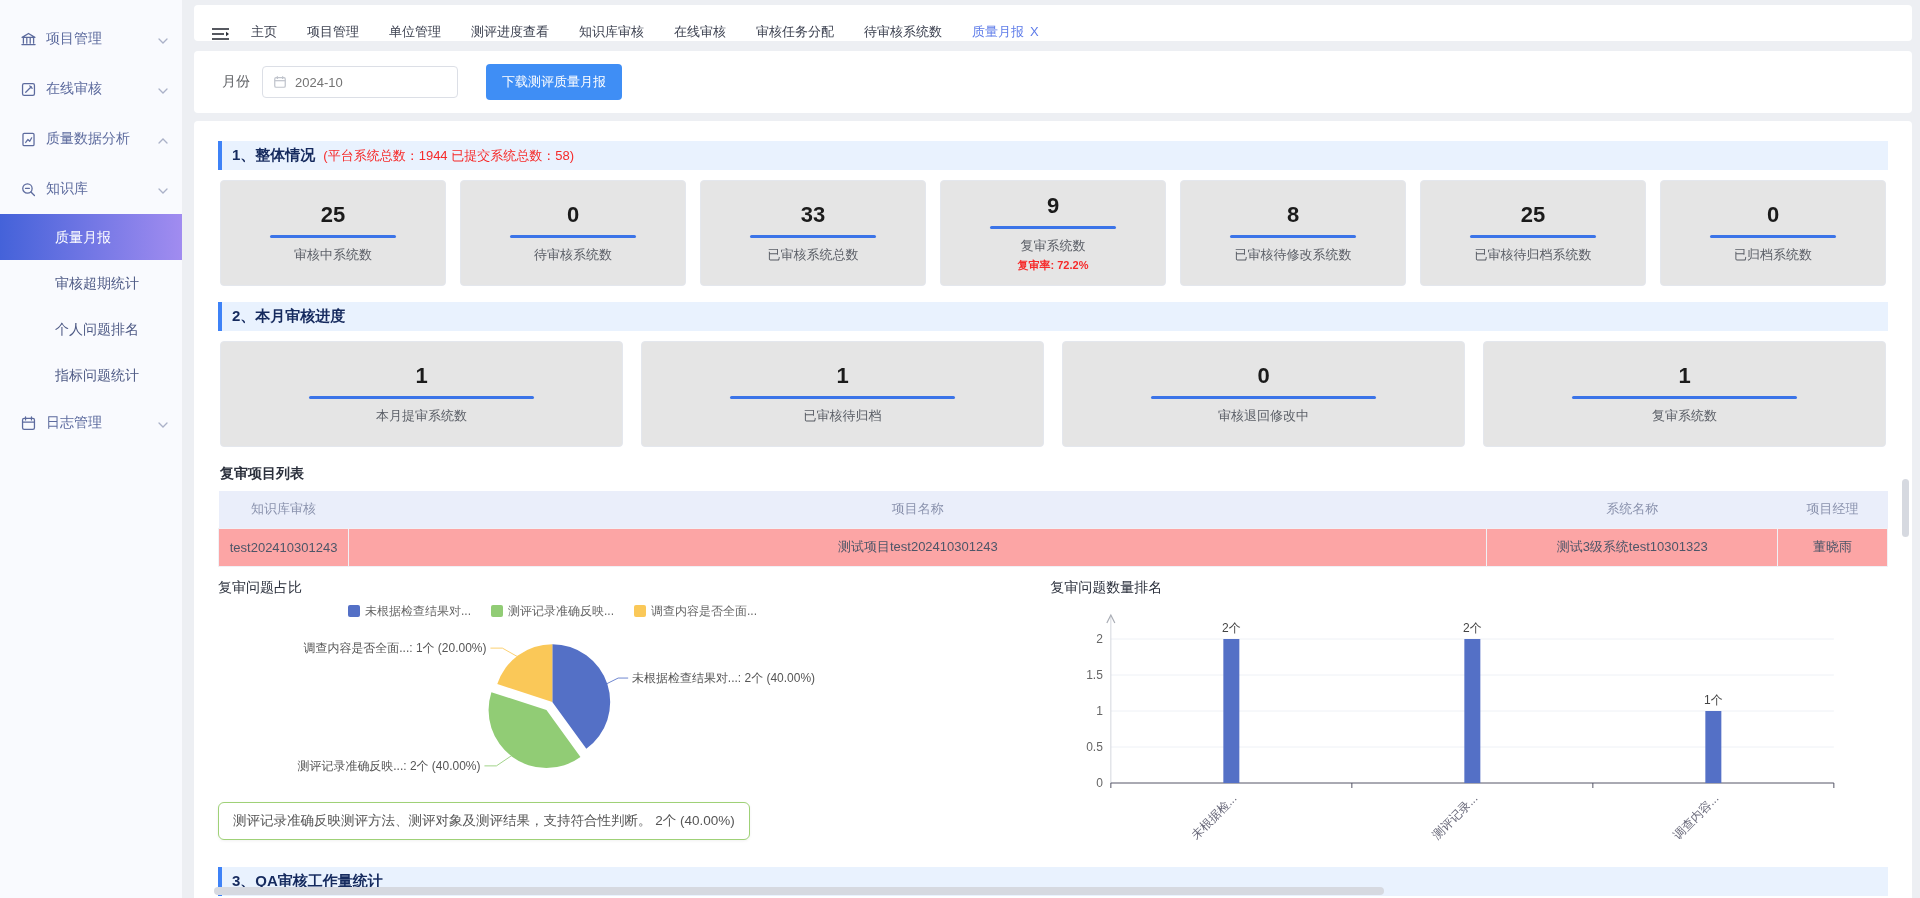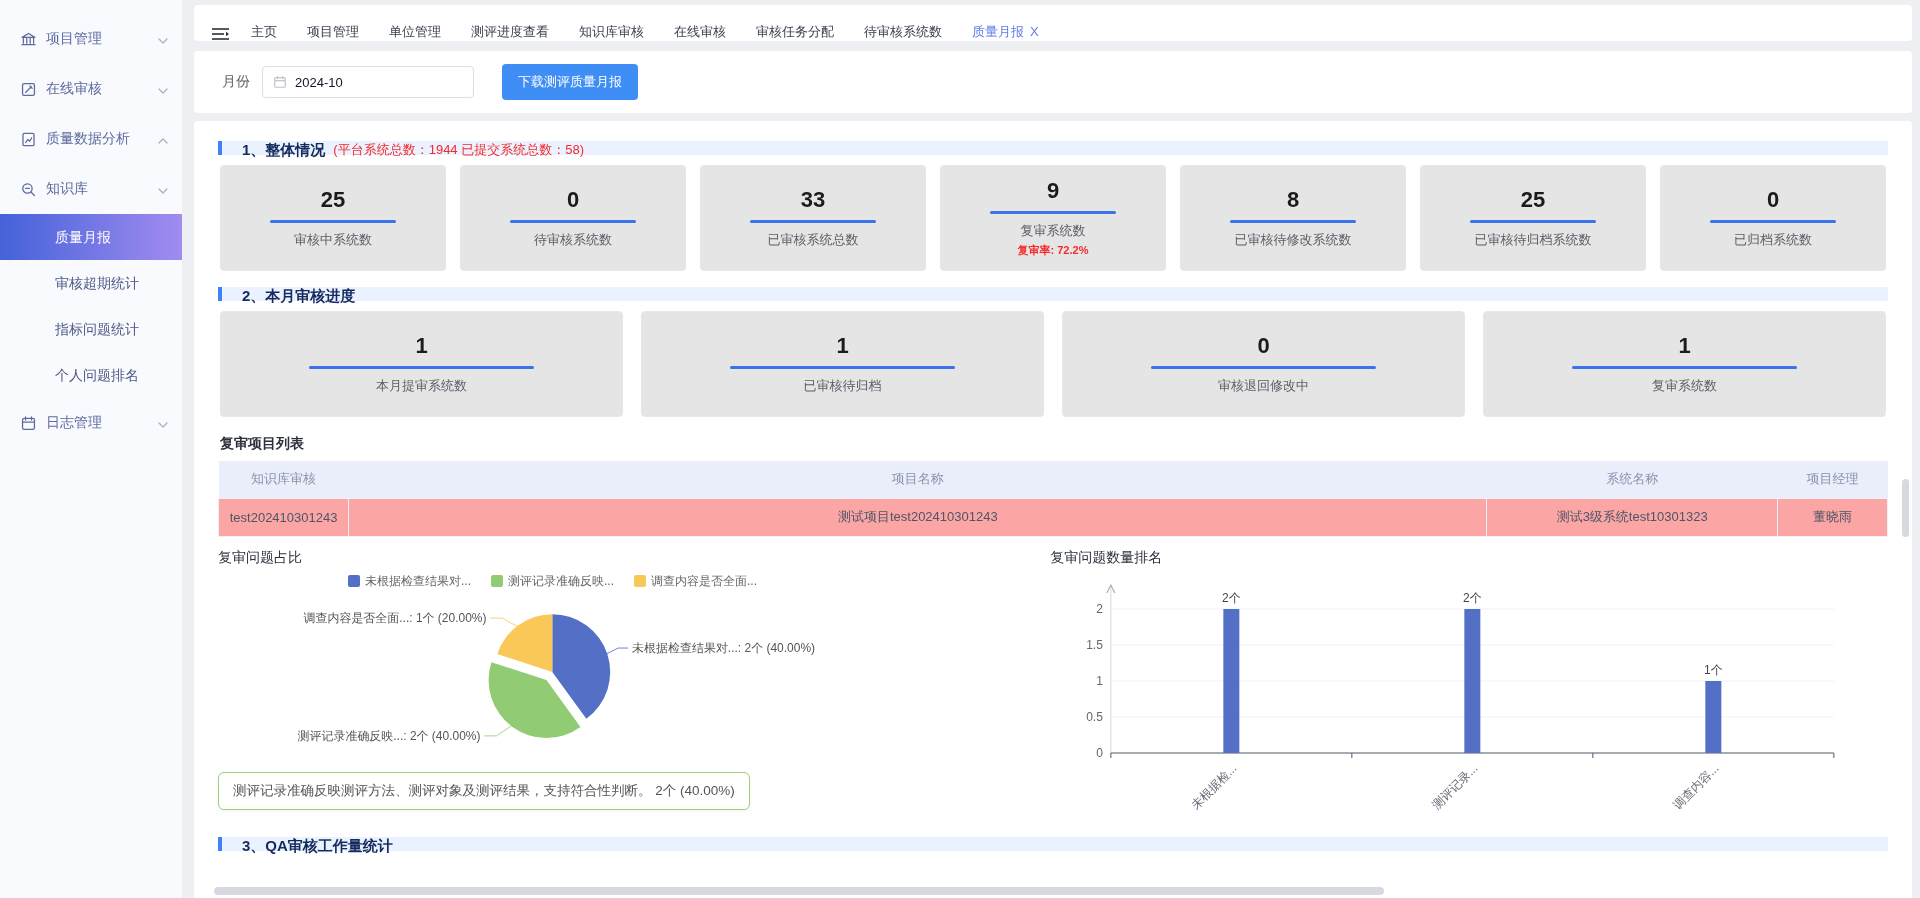--- a/index.html
+++ b/index.html
@@ -19,29 +19,29 @@
   
   .main { flex:1; display:flex; flex-direction:column; padding:5px 8px 0 12px; }
   .tabbar { background:#fff; border-radius:4px; height:36px; display:flex; align-items:flex-end; padding:0 18px; }
   .hamb { margin-right:22px; display:inline-flex; cursor:pointer; }
   .tab { font-size:13px; color:#3c4150; margin-right:30px; cursor:pointer; white-space:nowrap; }
   .tab.active { color:#5e7ce9; }
   .tab.active .x { margin-left:6px; }
 
   .filterbar { background:#fff; border-radius:4px; height:62px; margin-top:10px; display:flex; align-items:center; padding:0 28px; }
   .f-label { font-size:14px; color:#606266; margin-right:12px; }
-  .month-input { width:212px; height:32px; border:1px solid #dcdfe6; border-radius:4px; background:#fff;
-                 display:flex; align-items:center; padding:0 10px; font-size:13px; color:#0f172a; cursor:text; }
+  .month-input { width:196px; height:32px; border:1px solid #dcdfe6; border-radius:4px; background:#fff;
+                 display:flex; align-items:center; padding:0 10px; font-size:13px; color:#737373; cursor:text; }
   .month-input .cal { margin-right:8px; display:inline-flex; }
   .dl-btn { margin-left:28px; background:#3f8ef5; color:#fff; border:none; border-radius:4px;
             font-size:13px; padding:9px 16px; cursor:pointer; font-family:inherit; }
 
   .content { background:#fff; border-radius:4px 4px 0 0; margin-top:8px; flex:1; padding:20px 24px 0 24px; position:relative; overflow:hidden; }
 
-  .sec-bar { background:#e9f2fe; border-left:4px solid #3e82f7; height:14px; display:flex; align-items:flex-start; padding-left:20px; }
+  .sec-bar { background:#e9f2fe; border-left:4px solid #3e82f7; height:29px; display:flex; align-items:center; padding-left:10px; }
   .sec-title { font-size:15px; font-weight:bold; color:#152a5e; }
   .sec-sub { font-size:13px; color:#f62a2a; margin-left:8px; }
 
   .stats-row { display:flex; gap:14px; margin:10px 2px 0 2px; }
   .stat-card { flex:1; border:1px solid #e4e7ed; border-radius:4px; background:#e5e5e5; height:106px;
                display:flex; flex-direction:column; align-items:center; justify-content:center; }
   .stat-num { font-size:22px; font-weight:bold; color:#1b1b1b; }
   .stat-line { width:56%; height:3px; background:#3b74e8; border-radius:2px; margin:7px 0 8px 0; }
   .stat-lbl { font-size:13px; color:#5a5e66; }
   .stat-extra { font-size:11px; color:#f62a2a; font-weight:bold; margin-top:3px; }
@@ -121,22 +121,22 @@
             <path d="M5.2 7 h3.6"></path>
           </svg>
         </span>
         <span class="lbl">知识库</span>
         <span class="chev"><svg width="10" height="6" viewBox="0 0 10 6" fill="none" stroke="#aab1c8" stroke-width="1.3" stroke-linecap="round">
             <polyline points="1,1 5,5 9,1"></polyline>
           </svg></span>
       </div>
       <div class="side-sub active">质量月报</div>
       <div class="side-sub">审核超期统计</div>
+      <div class="side-sub">个人问题排名</div>
       <div class="side-sub">指标问题统计</div>
-      <div class="side-sub">个人问题排名</div>
       <div class="side-item">
         <span class="icon">
           <svg width="17" height="17" viewBox="0 0 16 16" fill="none" stroke="#5d6b9e" stroke-width="1.2" stroke-linejoin="round" stroke-linecap="round">
             <rect x="2.4" y="3.2" width="11.2" height="10.4" rx="1.5"></rect>
             <line x1="5.2" y1="1.8" x2="5.2" y2="4.6"></line>
             <line x1="10.8" y1="1.8" x2="10.8" y2="4.6"></line>
             <line x1="2.4" y1="6.8" x2="13.6" y2="6.8"></line>
           </svg>
         </span>
         <span class="lbl">日志管理</span>

